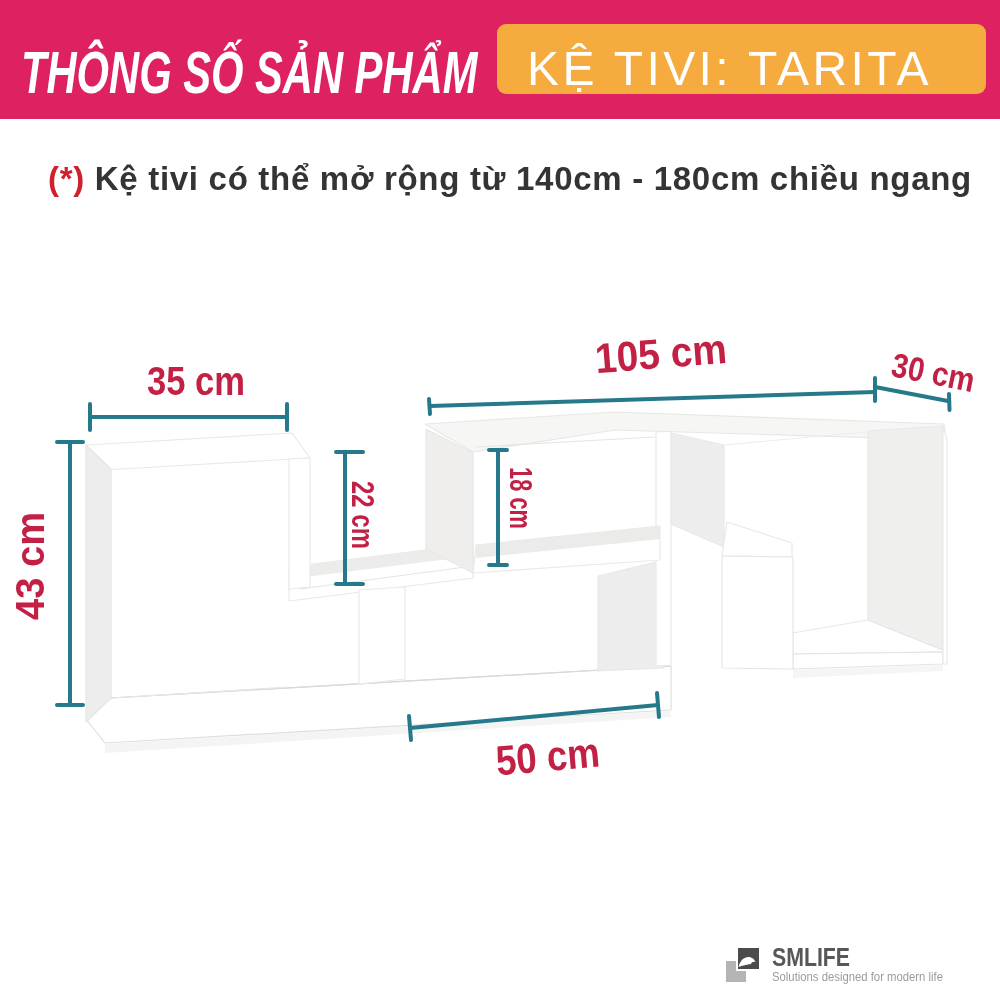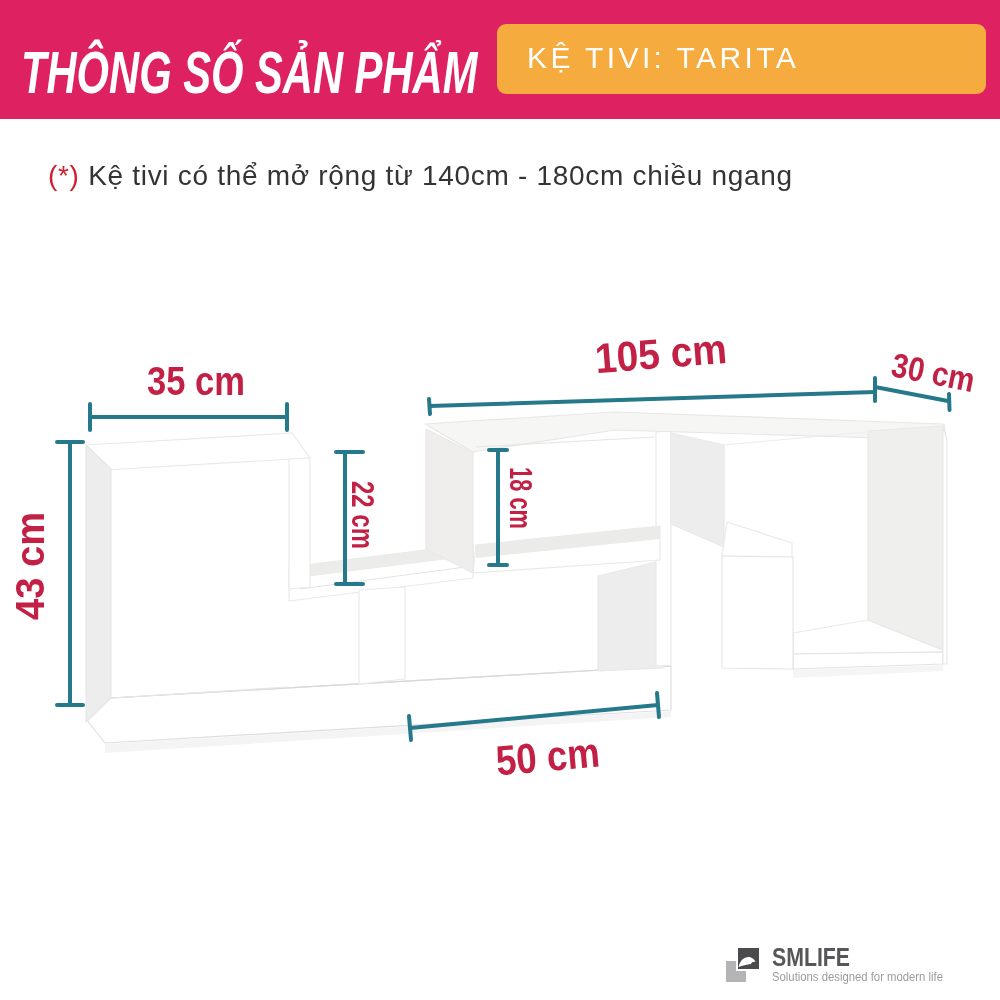--- a/index.html
+++ b/index.html
@@ -8,23 +8,23 @@
 </style>
 </head>
 <body>
 
 <div class="abs" style="left:0;top:0;width:1000px;height:119px;background:#dd2161;"></div>
 
 <div class="abs" id="title" style="left:21px;top:38px;white-space:nowrap;color:#ffffff;font-weight:bold;font-style:italic;font-size:60px;letter-spacing:0px;transform-origin:0 0;transform:scaleX(0.695);">THÔNG SỐ SẢN PHẨM</div>
 
 <div class="abs" style="left:497px;top:24px;width:489px;height:70px;background:#f6ab3e;border-radius:9px;"></div>
 
-<div class="abs" id="pname" style="left:527px;top:41px;white-space:nowrap;color:#ffffff;font-size:30px;letter-spacing:3.4px;">KỆ TIVI: TARITA</div>
+<div class="abs" id="pname" style="left:527px;top:41px;white-space:nowrap;color:#ffffff;font-size:48px;letter-spacing:3.4px;">KỆ TIVI: TARITA</div>
 
-<div class="abs" id="note" style="left:48px;top:160px;white-space:nowrap;font-size:28px;letter-spacing:0.7px;color:#343434;"><span style="color:#cf2030;">(*)</span> Kệ tivi có thể mở rộng từ 140cm - 180cm chiều ngang</div>
+<div class="abs" id="note" style="left:48px;top:160px;white-space:nowrap;font-size:33px;letter-spacing:0.7px;color:#343434;font-weight:bold;"><span style="color:#cf2030;">(*)</span> Kệ tivi có thể mở rộng từ 140cm - 180cm chiều ngang</div>
 
 <svg class="abs" style="left:0;top:0;" width="1000" height="1000" viewBox="0 0 1000 1000">
   <g stroke="#e9e9e9" stroke-width="1.2" fill="#ffffff" stroke-linejoin="round">
 
     <polygon points="105,744 671,711 671,717 105,753" fill="#f4f4f4" stroke="none"></polygon>
 
     <polygon points="793,670 943,665 943,671 793,678" fill="#f5f5f5" stroke="none"></polygon>
 
     <polygon points="111,698 671,666 671,710 105,743 86,719" stroke="#dedede"></polygon>
 

